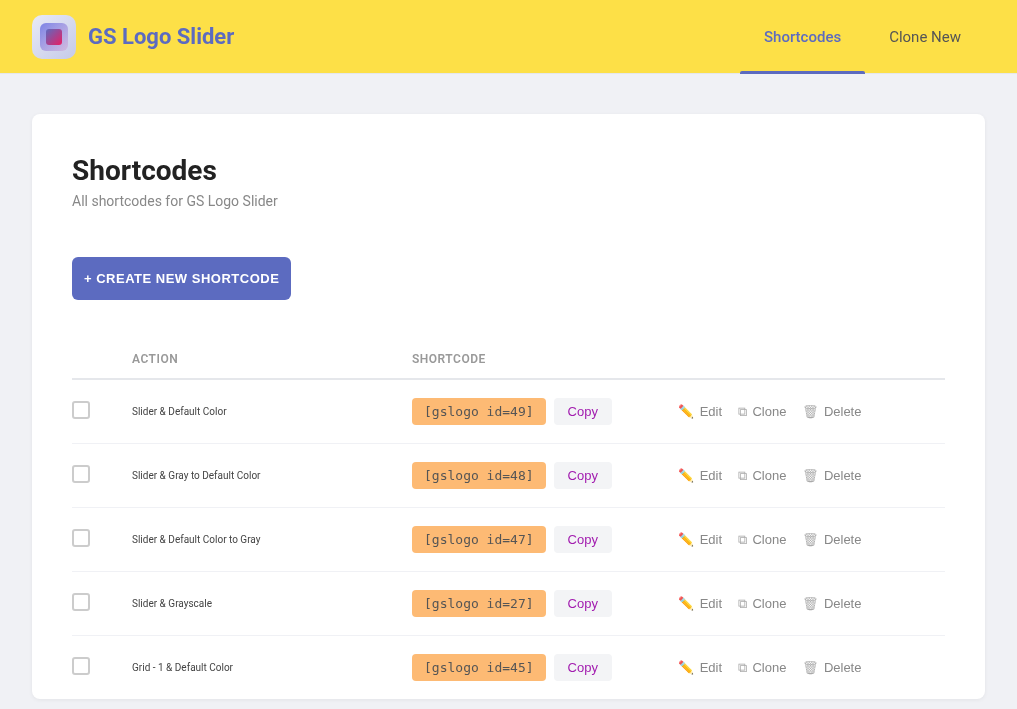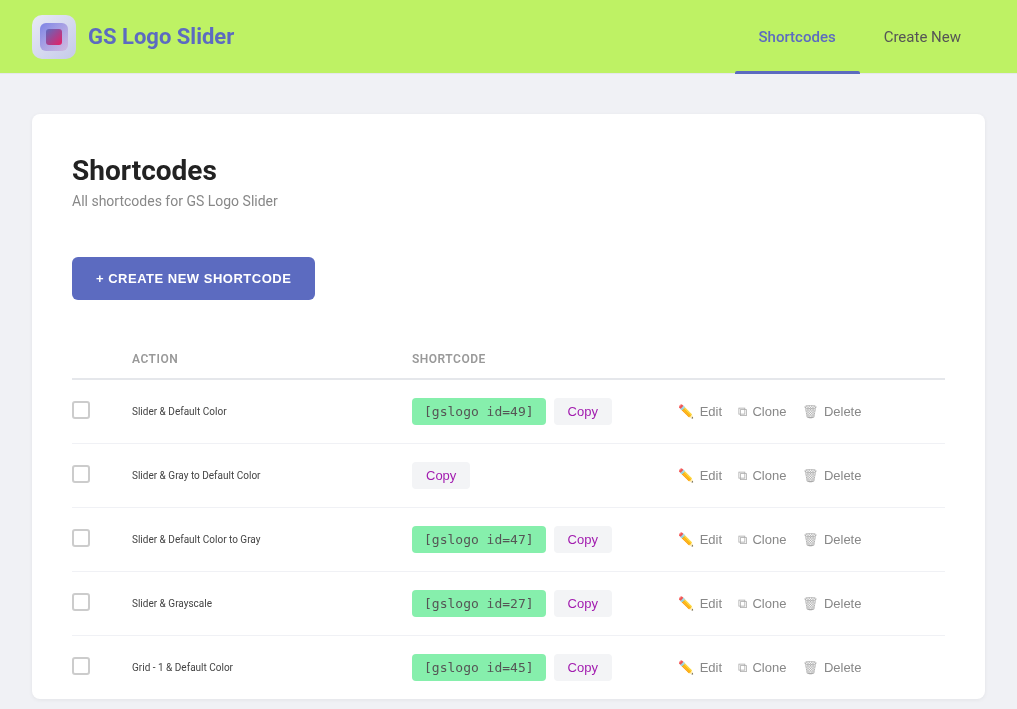--- a/index.html
+++ b/index.html
@@ -1,20 +1,20 @@
 <!DOCTYPE html>
 <html><head>
   <meta charset="utf-8">
   <style>
     * { box-sizing: border-box; margin: 0; padding: 0; }
     body { font-family: -apple-system, BlinkMacSystemFont, 'Segoe UI', Roboto, sans-serif; background: #f0f1f5; color: #333; }
 
     
     .header {
-      background: #bef264;
+      background: #fde047;
       display: flex;
       align-items: center;
       justify-content: space-between;
       padding: 0 32px;
       height: 74px;
       border-bottom: 1px solid #e5e7eb;
       position: relative;
     }
     .logo-area {
       display: flex;
@@ -107,21 +107,21 @@
       margin-bottom: 48px;
     }
     .create-btn {
       display: inline-flex;
       align-items: center;
       gap: 8px;
       background: #5c6bc0;
       color: #fff;
       border: none;
       border-radius: 6px;
-      padding: 14px 24px;
+      padding: 14px 12px;
       font-size: 13px;
       font-weight: 700;
       letter-spacing: 0.5px;
       cursor: pointer;
       margin-bottom: 40px;
       text-transform: uppercase;
     }
 
     
     .table-wrapper {
@@ -167,21 +167,21 @@
       color: #444;
     }
 
     
     .shortcode-cell {
       display: flex;
       align-items: center;
       gap: 8px;
     }
     .shortcode-tag {
-      background: #86efac;
+      background: #fdba74;
       border-radius: 4px;
       padding: 6px 12px;
       font-size: 13px;
       color: #555;
       font-family: monospace;
     }
     .copy-btn {
       background: #f3f4f6;
       border: none;
       border-radius: 4px;
@@ -221,21 +221,21 @@
   <div class="logo-area">
     <div class="logo-icon">
       <div class="logo-inner">
         <div class="logo-square"></div>
       </div>
     </div>
     <span class="app-title">GS Logo Slider</span>
   </div>
   <nav class="nav-links">
     <a class="nav-link active">Shortcodes</a>
-    <a class="nav-link">Create New</a>
+    <a class="nav-link">Clone New</a>
   </nav>
 </div>
 
 <div class="main-content">
   <div class="content-card">
     <h1 class="page-title">Shortcodes</h1>
     <p class="page-subtitle">All shortcodes for GS Logo Slider</p>
     <button class="create-btn">+ CREATE NEW SHORTCODE</button>
 
     <div class="table-wrapper">
@@ -269,20 +269,21 @@
           </button>
         </div>
       </div>
 
       <div class="table-row">
         <div>
           <span class="checkbox"></span>
         </div>
         <div class="row-name">Slider &amp; Gray to Default Color</div>
         <div class="shortcode-cell">
+          <span class="shortcode-tag">[gslogo id=48]</span>
           <button class="copy-btn">Copy</button>
         </div>
         <div class="action-cell">
           <button class="action-btn">
             <span class="action-icon">✏️</span>
             <span>Edit</span>
           </button>
           <button class="action-btn">
             <span class="action-icon">⧉</span>
             <span>Clone</span>

